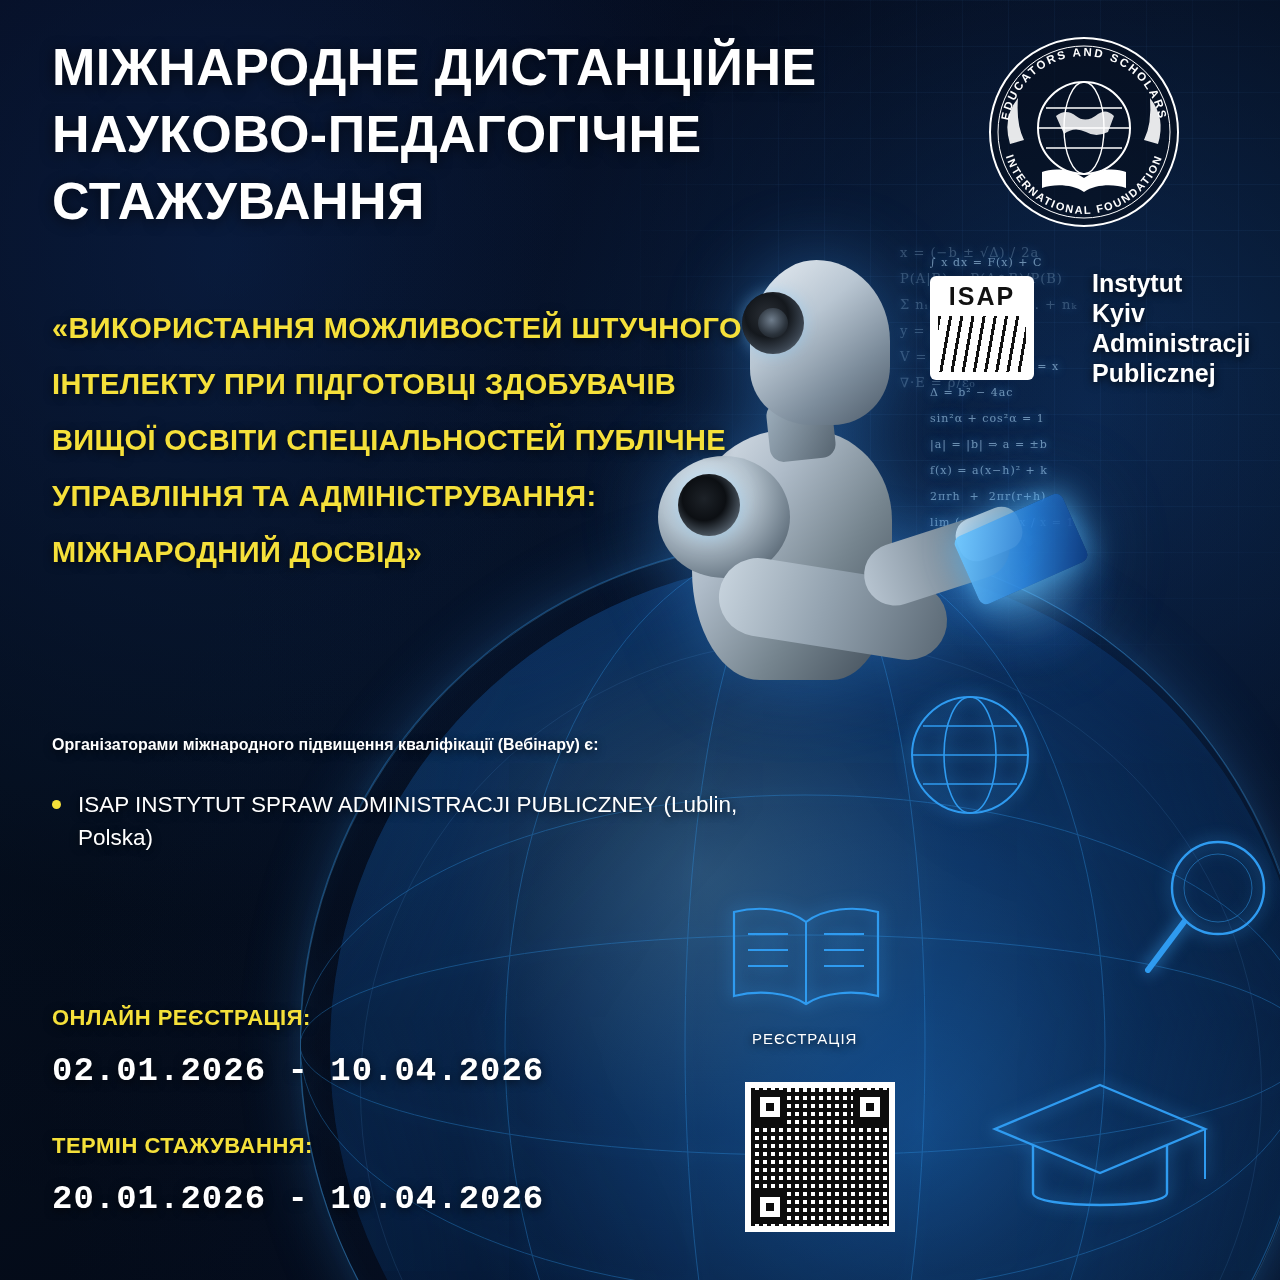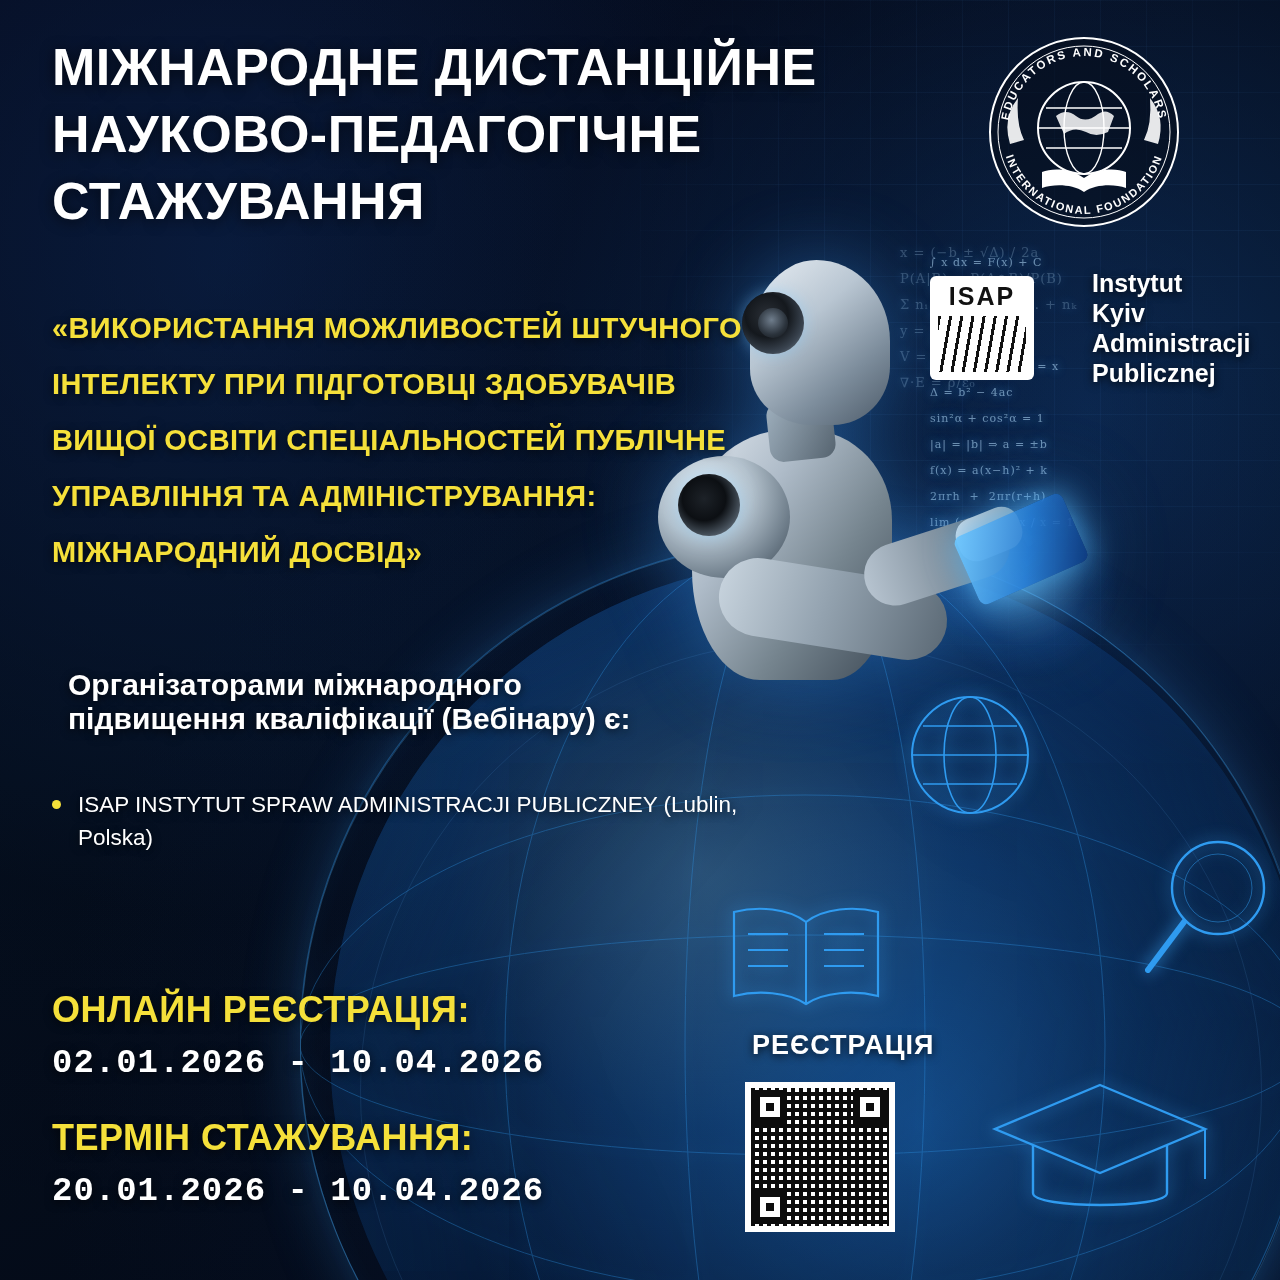--- a/index.html
+++ b/index.html
@@ -228,28 +228,27 @@
     font-weight: 600;
     font-size: 29px;
     line-height: 56px;
     letter-spacing: 0.4px;
     text-transform: uppercase;
     text-shadow: 0 2px 10px rgba(0,0,0,0.7);
   }
   .org-intro {
     position: absolute;
     left: 52px;
-    top: 668px;
+    top: 728px;
     width: 640px;
     color: #ffffff;
     font-weight: 700;
-    font-size: 30px;
+    font-size: 16px;
     line-height: 34px;
     text-shadow: 0 2px 8px rgba(0,0,0,0.7);
-    margin-left: 16px;
   }
   .org-list {
     position: absolute;
     left: 52px;
     top: 788px;
     width: 720px;
     margin: 0;
     padding: 0;
     list-style: none;
   }
@@ -275,25 +274,26 @@
   }
   .dates {
     position: absolute;
     left: 52px;
     top: 985px;
     width: 640px;
   }
   .date-label {
     color: #f5e03a;
     font-weight: 700;
-    font-size: 36px;
+    font-size: 22px;
     line-height: 50px;
     letter-spacing: 0.5px;
     text-transform: uppercase;
     text-shadow: 0 2px 10px rgba(0,0,0,0.7);
+    margin-top: 8px;
   }
   .date-value {
     color: #ffffff;
     font-weight: 700;
     font-size: 34px;
     line-height: 56px;
     letter-spacing: 1px;
     margin-bottom: 22px;
     text-shadow: 0 2px 10px rgba(0,0,0,0.7);
     font-family: Liberation Mono, monospace;
@@ -352,22 +352,22 @@
     text-shadow: 0 2px 8px rgba(0,0,0,0.8);
     margin-left: 48px;
   }
 
   
   .reg-label {
     position: absolute;
     left: 752px;
     top: 1030px;
     color: #ffffff;
-    font-weight: 700;
-    font-size: 27px;
+    font-weight: 400;
+    font-size: 15px;
     letter-spacing: 1px;
     text-shadow: 0 2px 8px rgba(0,0,0,0.8);
     text-align: center;
   }
   .qr {
     position: absolute;
     left: 745px;
     top: 1082px;
     width: 150px;
     height: 150px;

